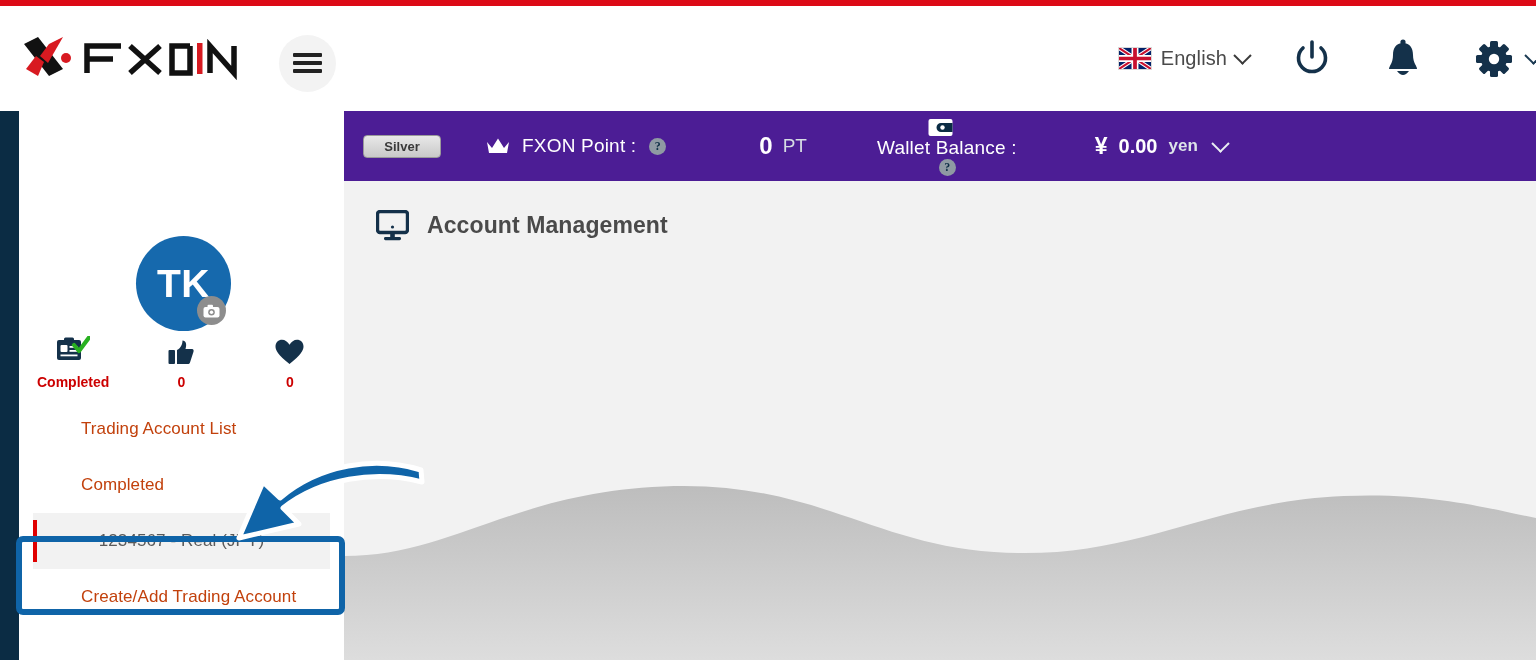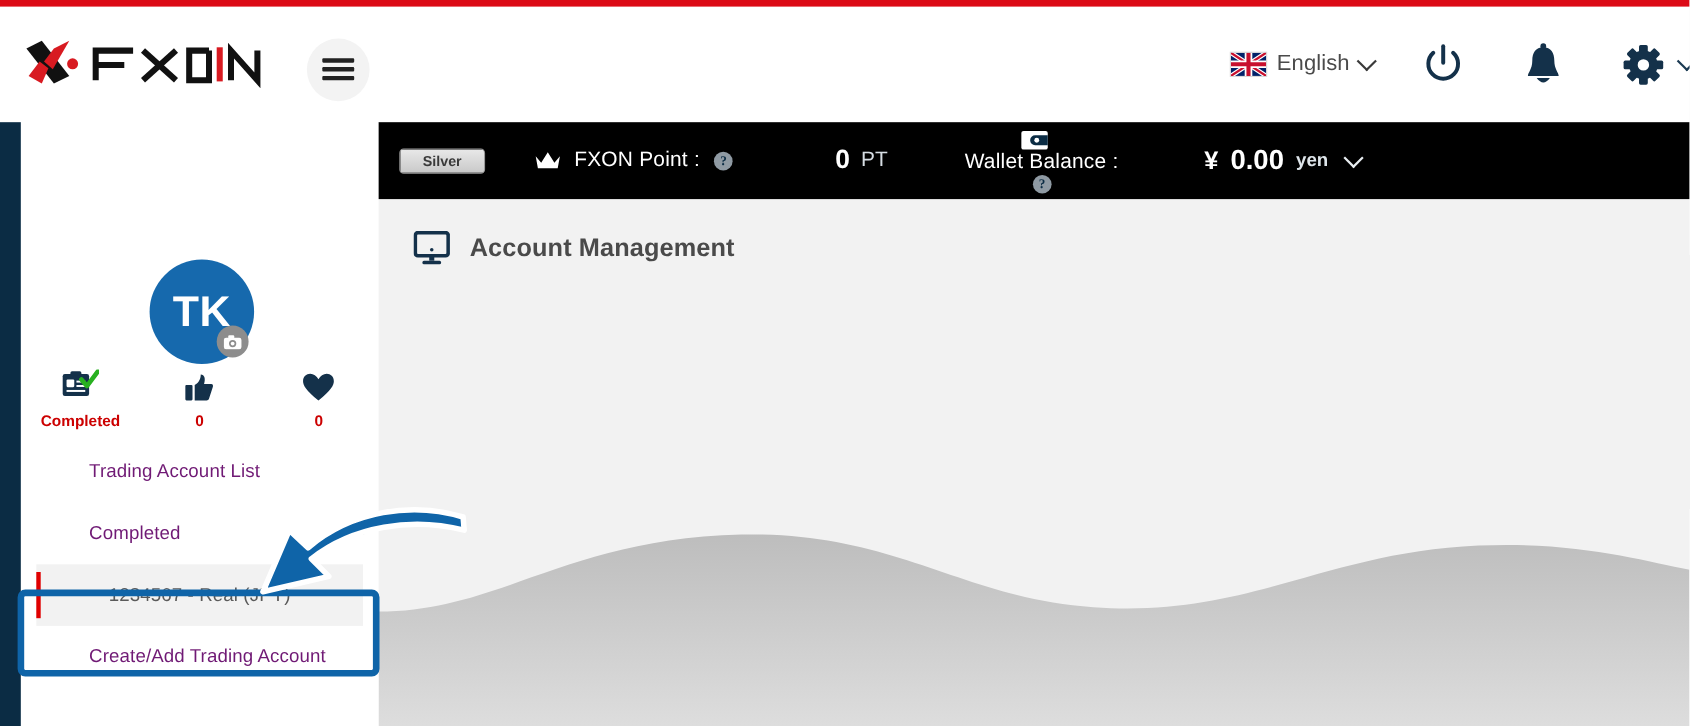--- a/index.html
+++ b/index.html
@@ -128,21 +128,21 @@
     width: 19px; height: 549px;
     background: #0b2c44;
     z-index: 5;
   }
 
   
   .statusbar {
     position: absolute;
     left: 344px; top: 111px;
     width: 1192px; height: 70px;
-    background: #000000;
+    background: #4c1d95;
     z-index: 30;
     display: flex;
     align-items: center;
   }
   .rank-badge {
     margin-left: 19px;
     width: 78px; height: 23px;
     border-radius: 4px;
     background: linear-gradient(180deg,#e8e8e8 0%, #c9c9c9 100%);
     border: 1px solid #9a9a9a;
@@ -193,21 +193,21 @@
     margin-left: 10px;
   }
   .wallet-wrap { margin-left: 58px; display:flex; align-items:center;flex-direction:column; }
   .yen-sym {
     font-size: 23px;
     font-weight: bold;
     color: #ffffff;
     margin-left: 78px;
   }
   .yen-value {
-    font-size: 25px;
+    font-size: 20px;
     font-weight: bold;
     color: #ffffff;
     margin-left: 11px;
   }
   .yen-unit {
     font-size: 17px;
     font-weight: bold;
     color: #dde4e9;
     margin-left: 11px;
   }
@@ -333,21 +333,21 @@
   }
   .nav-item {
     position: relative;
     height: 56px;
     display: flex;
     align-items: center;
     cursor: pointer;
   }
   .nav-item .nav-label {
     font-size: 17px;
-    color: #701a75;
+    color: #c2410c;
     margin-left: 62px;
     letter-spacing: .1px;
   }
   .nav-item .collapse-dash {
     position: absolute;
     right: 13px;
     width: 18px; height: 2.5px;
     background: #777777;
   }
   .sub-item {

